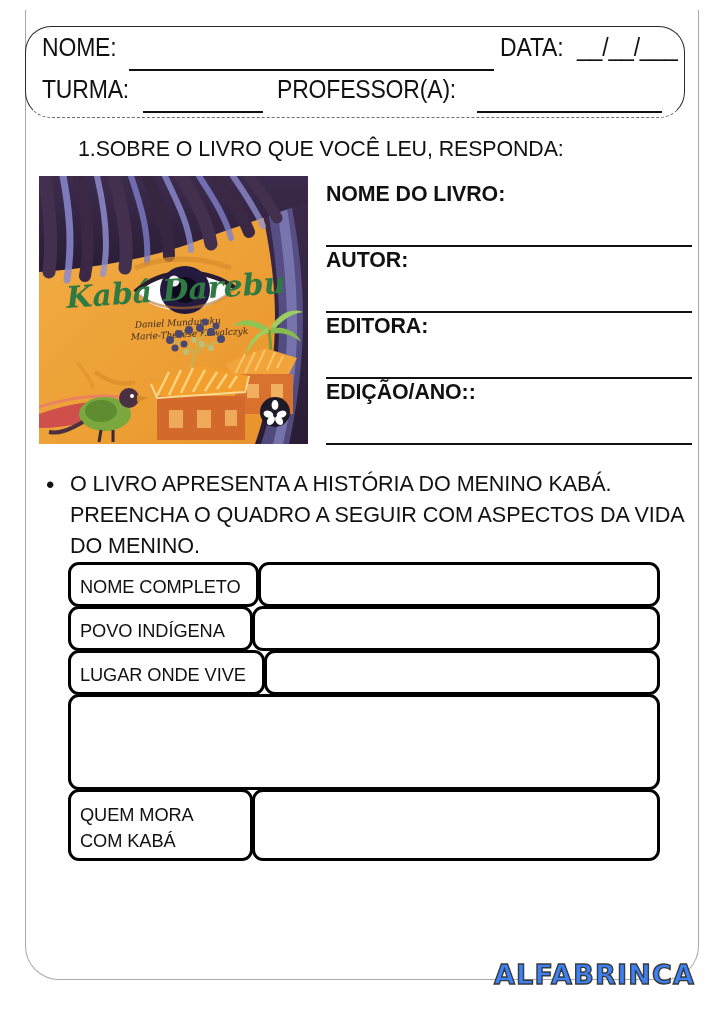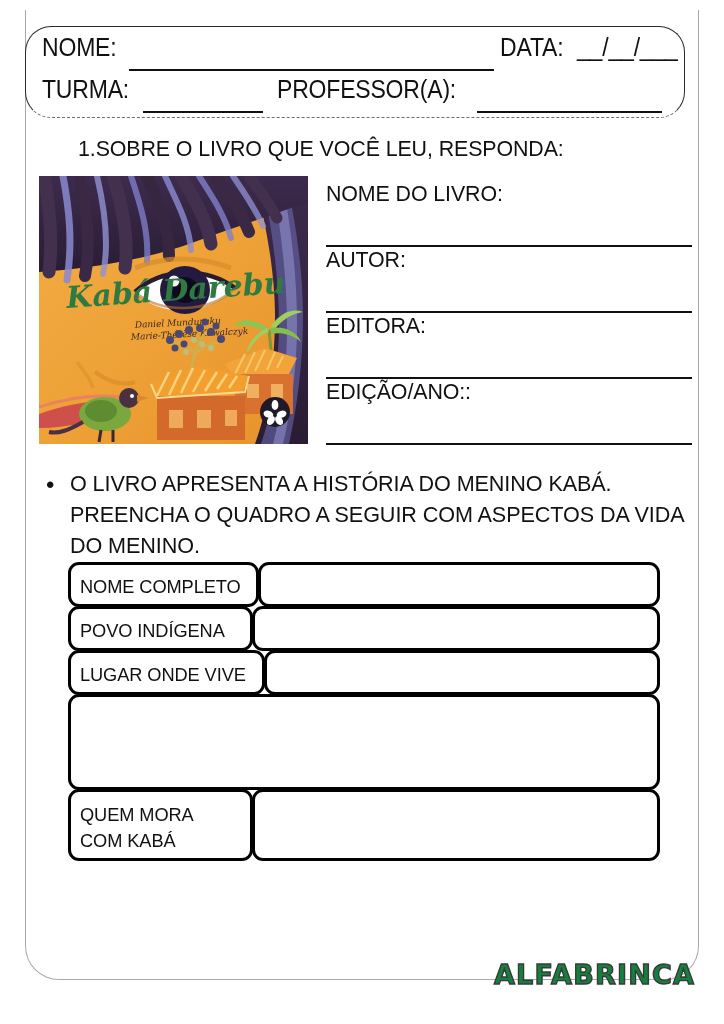--- a/index.html
+++ b/index.html
@@ -97,20 +97,21 @@
   
   .fields {
     position: absolute;
     left: 326px;
     top: 181px;
     width: 372px;
   }
   .field {
     height: 66px;
     position: relative;
+    font-weight: bold;
   }
   .field-label {
     font-size: 22.5px;
     letter-spacing: -0.1px;
     transform: scaleX(0.95);
     transform-origin: left top;
     display: inline-block;
   }
   .field-line {
     position: absolute;
@@ -189,21 +190,21 @@
     position: absolute;
     left: 494px;
     top: 958px;
     width: 170px;
     height: 34px;
   }
   .wm-text {
     font-size: 27px;
     font-weight: 700;
     letter-spacing: 1.2px;
-    color: #15803d;
+    color: #3b82f6;
     -webkit-text-stroke: 1.4px #3a3a3a;
     font-family: "DejaVu Sans", sans-serif;
     line-height: 34px;
     white-space: nowrap;
   }
 </style>
 </head>
 <body>
 
 <div class="page-frame"></div>

